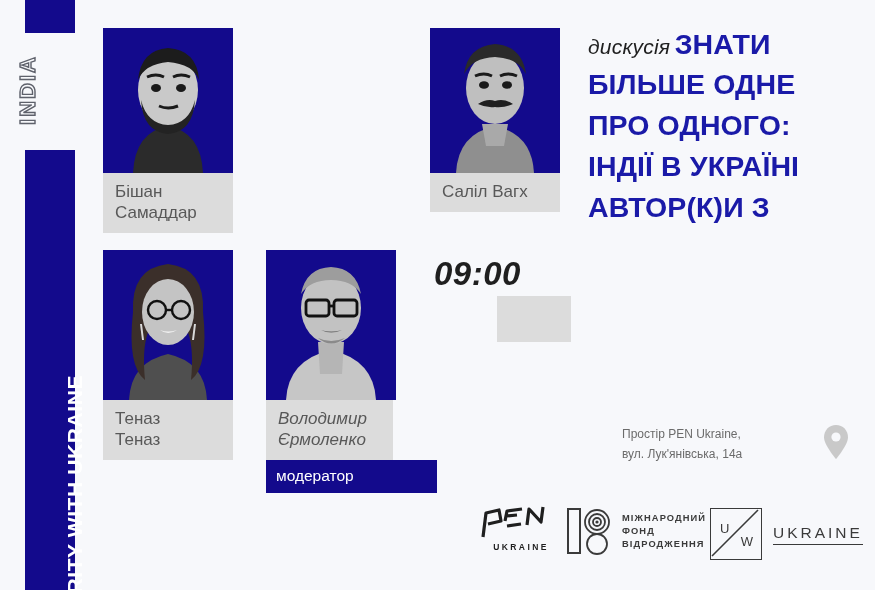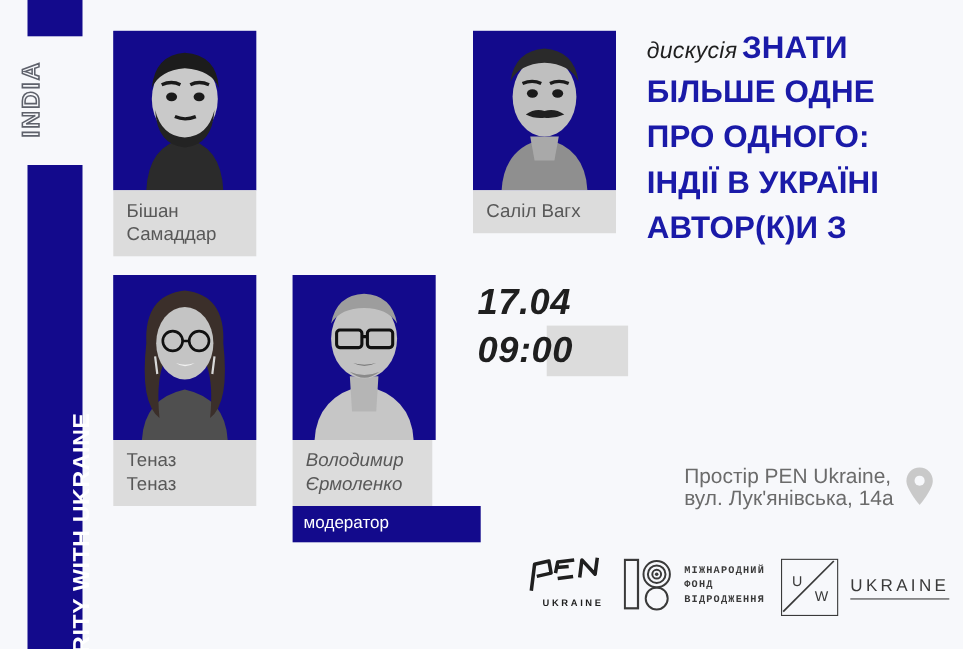--- a/index.html
+++ b/index.html
@@ -84,30 +84,30 @@
     position:relative;z-index:2;letter-spacing:.5px;
   }
   .dt .hl{
     position:absolute;left:63px;top:44px;width:74px;height:46px;
     background:#dcdcdc;z-index:1;
   }
 
   
   .addr{
     position:absolute;left:622px;top:424px;width:240px;
-    color:#6b6b6b;font-size:19px;line-height:20px;
+    color:#6b6b6b;font-size:12px;line-height:20px;
   }
   .pin{position:absolute;left:822px;top:424px;width:28px;height:36px;}
 
   
   .logos{position:absolute;left:460px;top:498px;width:400px;height:70px;}
   .logo{position:absolute;}
   .logo-pen{left:17px;top:6px;}
   .logo-irf{left:107px;top:8px;display:flex;align-items:center;gap:9px;}
-  .irf-text{font-size:9.3px;line-height:13px;letter-spacing:1.1px;font-weight:700;color:#3a3a3a;font-family:Liberation Mono, monospace;}
+  .irf-text{font-size:9.3px;line-height:13px;letter-spacing:1.1px;font-weight:700;color:#3a3a3a;}
   .logo-uw{left:250px;top:10px;display:flex;align-items:center;gap:11px;}
   .uw-mark{width:50px;height:50px;border:1.6px solid #3a3a3a;position:relative;}
   .uw-mark .slash{
     position:absolute;left:-1px;top:-1px;width:100%;height:100%;
   }
   .uw-mark .u{position:absolute;left:9px;top:12px;font-size:13px;color:#3a3a3a;}
   .uw-mark .w{position:absolute;right:8px;bottom:10px;font-size:13px;color:#3a3a3a;}
   .uw-text .l1{font-size:15.5px;letter-spacing:3px;color:#3a3a3a;font-weight:400;
     border-bottom:1.4px solid #3a3a3a;padding-bottom:2px;}
   .uw-text .l2{font-size:19px;letter-spacing:3px;color:#1a1a1a;font-weight:700;padding-top:3px;}
@@ -223,21 +223,20 @@
       <span class="title-main">ЗНАТИ</span>
     </div>
     <div class="title-rest">БІЛЬШЕ ОДНЕ</div>
     <div class="title-rest">ПРО ОДНОГО:</div>
     <div class="title-rest">ІНДІЇ В УКРАЇНІ</div>
     <div class="title-rest">АВТОР(К)И З</div>
   </div>
 
   <div class="dt">
     <div class="hl"></div>
-    <div class="date">17.04</div>
     <div class="time">09:00</div>
   </div>
 
   <div class="addr">
     <div>Простір PEN Ukraine,</div>
     <div>вул. Лук'янівська, 14а</div>
   </div>
   <svg class="pin" viewBox="0 0 28 36">
     <path d="M14 1 C7 1 2 6.5 2 13.2 C2 21 14 35 14 35 C14 35 26 21 26 13.2 C26 6.5 21 1 14 1 Z" fill="#c9c9c9"></path>
     <circle cx="14" cy="13" r="4.6" fill="#f7f8fb"></circle>

